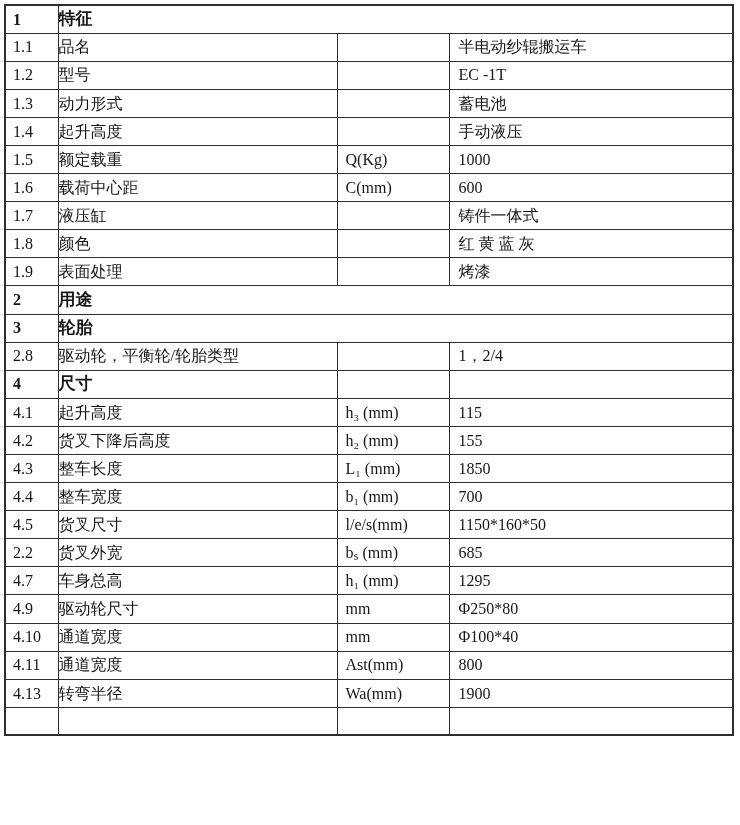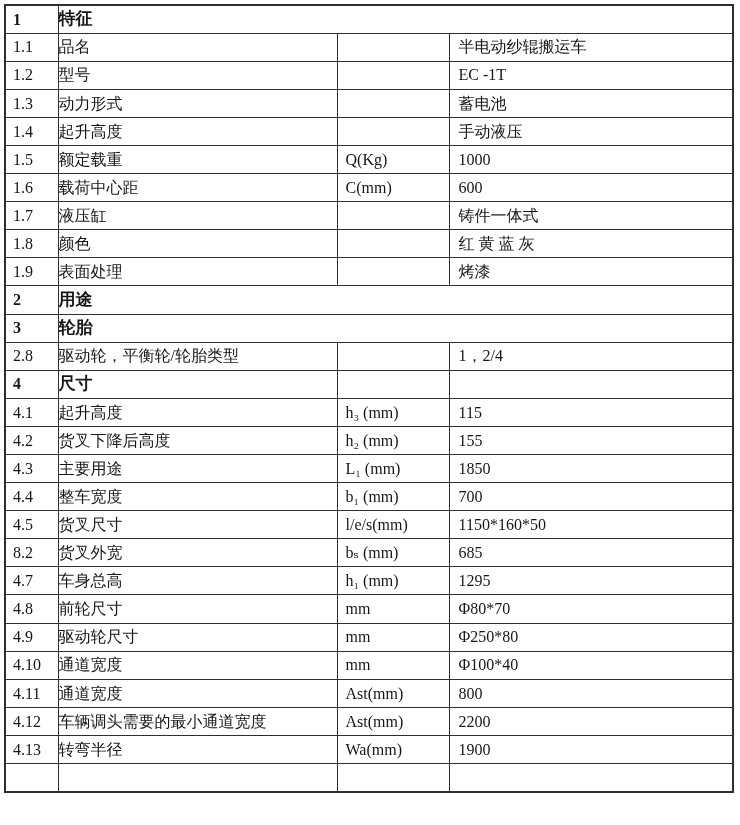--- a/index.html
+++ b/index.html
@@ -31,21 +31,21 @@
     line-height: 1.1;
     white-space: nowrap;
     overflow: hidden;
     padding: 0;
   }
   .spec-table tr {
     height: 28.1px;
   }
   td.col-num   { padding-left: 7px;  }
   td.col-label { }
-  td.col-symbol{ padding-left: 8px;  }
+  td.col-symbol{ padding-left: 8px; font-family: Liberation Serif, serif;  }
   td.col-value { padding-left: 9px;  }
   tr.section-row td {
     font-weight: bold;
   }
   tr.section-row td.col-label {
     font-size: 17px;
   }
   tr.partial-row {
     height: 28.1px;
   }
@@ -146,79 +146,67 @@
         <td class="col-value">115</td>
       </tr>
       <tr>
         <td class="col-num">4.2</td>
         <td class="col-label">货叉下降后高度</td>
         <td class="col-symbol">h₂  (mm)</td>
         <td class="col-value">155</td>
       </tr>
       <tr>
         <td class="col-num">4.3</td>
-        <td class="col-label">主要用途</td>
+        <td class="col-label">整车长度</td>
         <td class="col-symbol">L₁  (mm)</td>
         <td class="col-value">1850</td>
       </tr>
       <tr>
         <td class="col-num">4.4</td>
         <td class="col-label">整车宽度</td>
         <td class="col-symbol">b₁  (mm)</td>
         <td class="col-value">700</td>
       </tr>
       <tr>
         <td class="col-num">4.5</td>
         <td class="col-label">货叉尺寸</td>
         <td class="col-symbol">l/e/s(mm)</td>
         <td class="col-value">1150*160*50</td>
       </tr>
       <tr>
-        <td class="col-num">8.2</td>
+        <td class="col-num">2.2</td>
         <td class="col-label">货叉外宽</td>
         <td class="col-symbol">bₛ  (mm)</td>
         <td class="col-value">685</td>
       </tr>
       <tr>
         <td class="col-num">4.7</td>
         <td class="col-label">车身总高</td>
         <td class="col-symbol">h₁  (mm)</td>
         <td class="col-value">1295</td>
       </tr>
       <tr>
-        <td class="col-num">4.8</td>
-        <td class="col-label">前轮尺寸</td>
-        <td class="col-symbol">mm</td>
-        <td class="col-value">Φ80*70</td>
-      </tr>
-      <tr>
         <td class="col-num">4.9</td>
         <td class="col-label">驱动轮尺寸</td>
         <td class="col-symbol">mm</td>
         <td class="col-value">Φ250*80</td>
       </tr>
       <tr>
         <td class="col-num">4.10</td>
         <td class="col-label">通道宽度</td>
         <td class="col-symbol">mm</td>
         <td class="col-value">Φ100*40</td>
       </tr>
       <tr>
         <td class="col-num">4.11</td>
         <td class="col-label">通道宽度</td>
         <td class="col-symbol">Ast(mm)</td>
         <td class="col-value">800</td>
       </tr>
       <tr>
-        <td class="col-num">4.12</td>
-        <td class="col-label">车辆调头需要的最小通道宽度</td>
-        <td class="col-symbol">Ast(mm)</td>
-        <td class="col-value">2200</td>
-      </tr>
-      <tr>
         <td class="col-num">4.13</td>
         <td class="col-label">转弯半径</td>
         <td class="col-symbol">Wa(mm)</td>
         <td class="col-value">1900</td>
       </tr>
       <tr class="partial-row">
         <td class="col-num"></td>
         <td class="col-label"></td>
         <td class="col-symbol"></td>
         <td class="col-value"></td>

